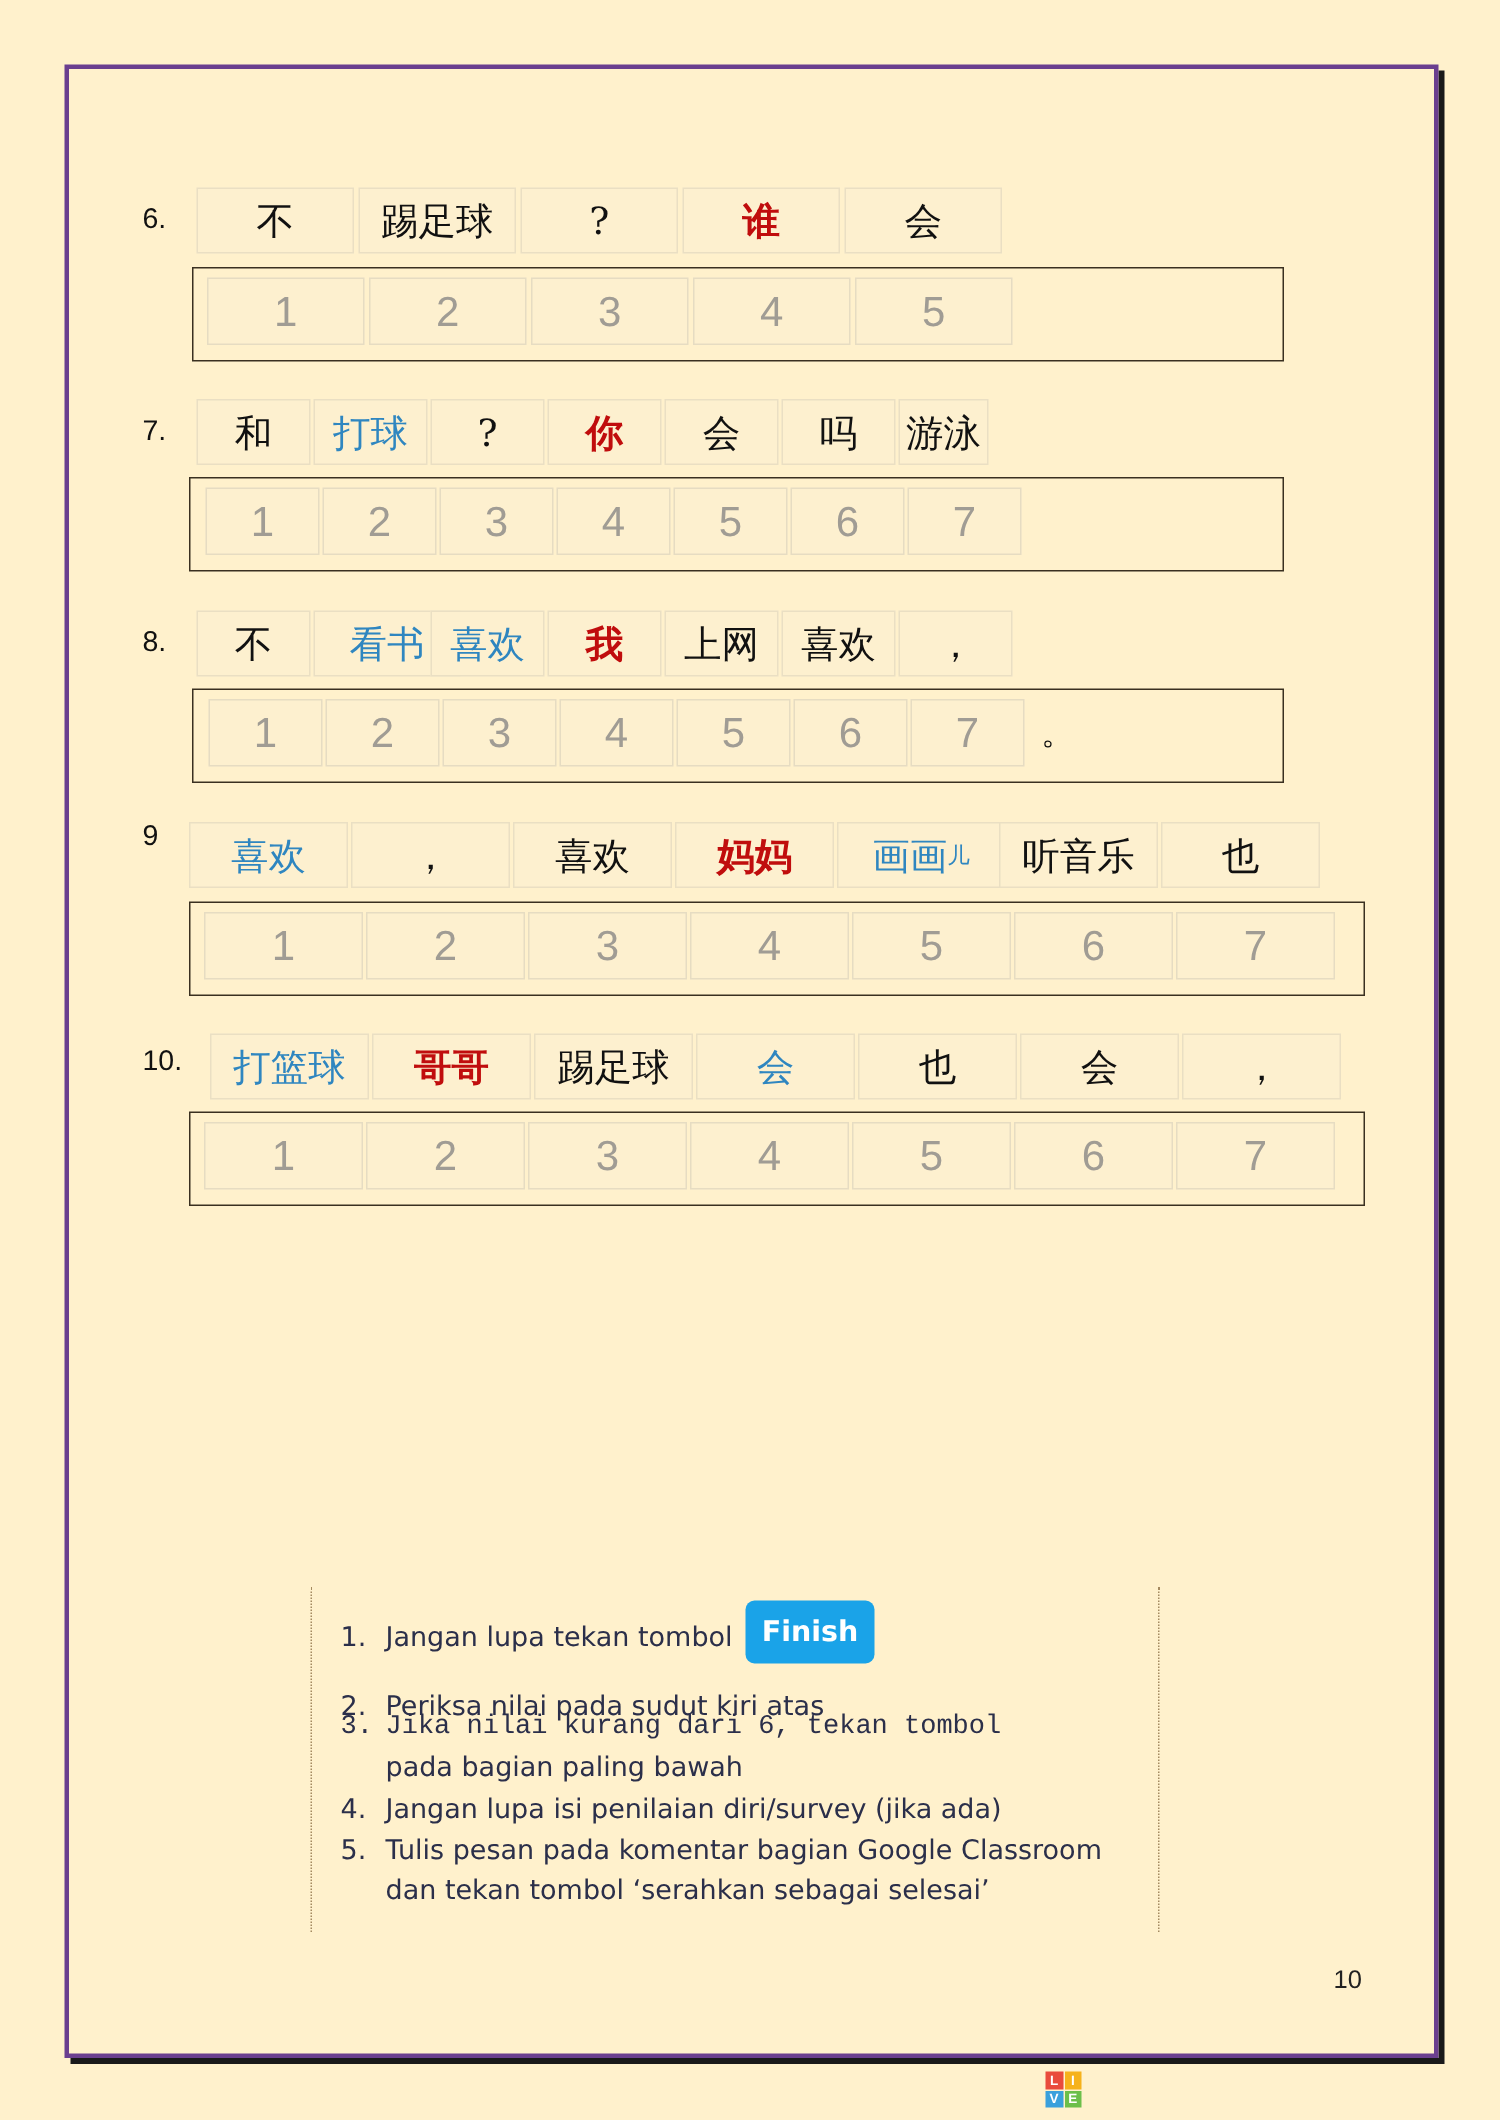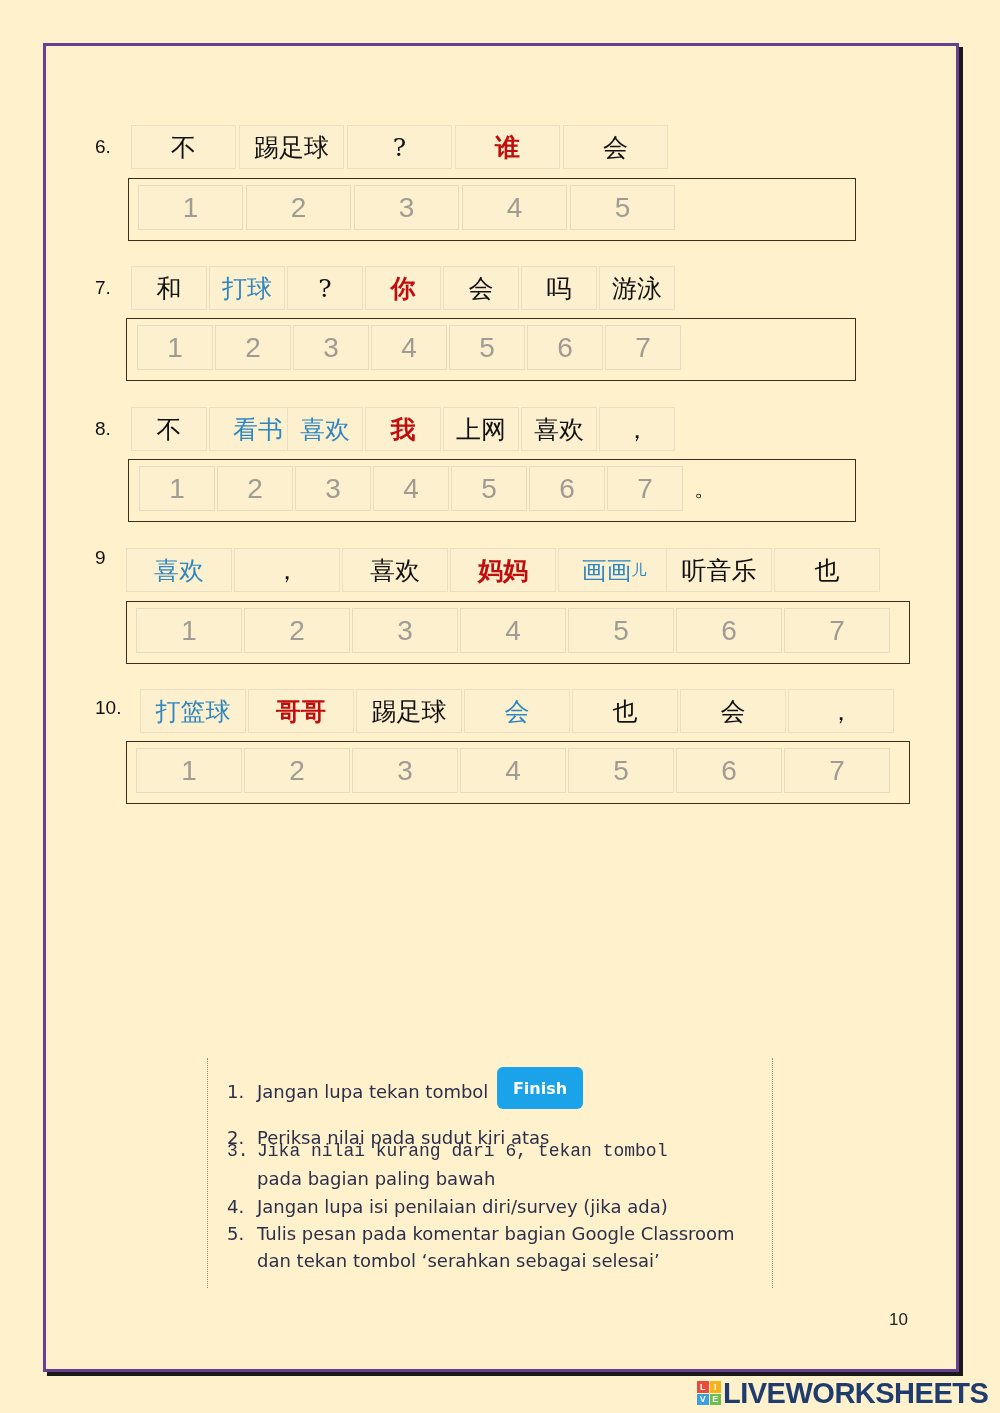--- a/index.html
+++ b/index.html
@@ -47,21 +47,21 @@
   .instructions ol {
     margin:0; padding:0; list-style:none;
     font-family:"DejaVu Sans", sans-serif; font-size:18px; color:#2b2f4a;
   }
   .instructions li { position:absolute; left:20px; line-height:27px; }
   .instructions li .n { display:inline-block; width:30px; }
   .instructions li .t { display:inline-block; vertical-align:top; }
   .finish-btn {
     position:absolute; left:290px; top:9px; width:86px; height:42px;
     background:#1aa3e8; color:#fff; border-radius:6px;
-    font-family:"DejaVu Sans", sans-serif; font-weight:bold; font-size:16px;
+    font-family:"DejaVu Sans", sans-serif; font-weight:bold; font-size:19px;
     display:flex; align-items:center; justify-content:center;
   }
   .repeat-btn {
     position:absolute; left:383px; top:74px; width:166px; height:43px;
     background:#fff; color:#111; border:1.5px solid #777; border-radius:8px;
     box-sizing:border-box;
     font-family:"DejaVu Sans", sans-serif; font-weight:bold; font-size:16px;
     display:flex; align-items:center; justify-content:center;
   }
   .deco-edge {
@@ -129,21 +129,21 @@
     </div>
     <div class="tile red" style="left: 365px; top: 266px; width: 76px;">
       <span>你</span>
     </div>
     <div class="tile black" style="left: 443px; top: 266px; width: 76px;">
       <span>会</span>
     </div>
     <div class="tile black" style="left: 521px; top: 266px; width: 76px;">
       <span>吗</span>
     </div>
-    <div class="tile black" style="left: 599px; top: 266px; width: 76px;">
+    <div class="tile black" style="left: 599px; top: 266px; width: 60px;">
       <span>游泳</span>
     </div>
     <div class="answer-box" style="left: 126px; top: 318px; width: 730px; height: 63px;">
       <div class="slot" style="left: 10px; width: 76px;">1</div>
       <div class="slot" style="left: 88px; width: 76px;">2</div>
       <div class="slot" style="left: 166px; width: 76px;">3</div>
       <div class="slot" style="left: 244px; width: 76px;">4</div>
       <div class="slot" style="left: 322px; width: 76px;">5</div>
       <div class="slot" style="left: 400px; width: 76px;">6</div>
       <div class="slot" style="left: 478px; width: 76px;">7</div>
@@ -262,14 +262,13 @@
 
 <div class="page-number">10</div>
 
 <div class="logo">
   <div class="logo-icon">
     <span style="background: rgb(233, 75, 60);">L</span>
     <span style="background: rgb(246, 178, 27);">I</span>
     <span style="background: rgb(58, 160, 220);">V</span>
     <span style="background: rgb(108, 191, 74);">E</span>
   </div>
-  <span class="logo-text">LIVEWORKSHEETS</span>
 </div>
 
 </body></html>

